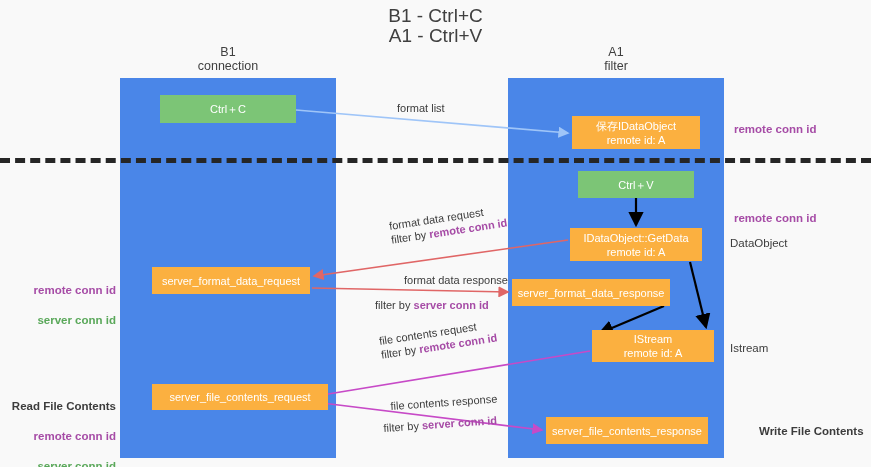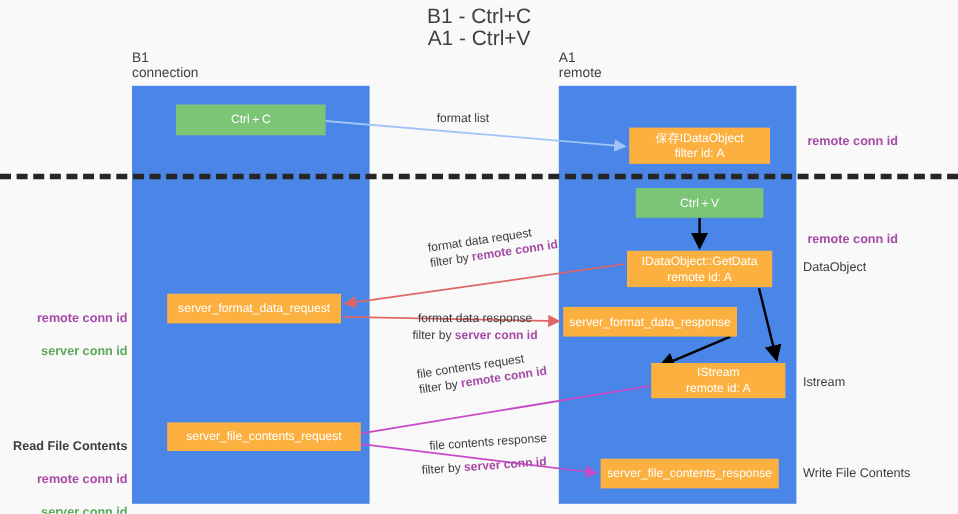--- a/index.html
+++ b/index.html
@@ -29,21 +29,21 @@
     width: 871px;
     text-align: center;
     font-size: 19px;
     line-height: 20px;
     color: #404040;
     white-space: pre-line;
   }
 
   
   .col-head {
-    text-align: left;
+    text-align: center;
     font-size: 12.5px;
     line-height: 14px;
     color: #3f3f3f;
     white-space: pre-line;
   }
   #head-b1 { left: 120px; top: 45px; width: 216px; }
   #head-a1 { left: 508px; top: 45px; width: 216px; }
 
   
   .lane {
@@ -98,21 +98,21 @@
     white-space: pre-line;
   }
   .side.plain { color: #3c3c3c; }
   .purple { color: #a64ca6; font-weight: bold; }
   .green-t { color: #5aa85a; font-weight: bold; }
 
   #side-remote-1 { left: 734px; top: 122px; }
   #side-remote-2 { left: 734px; top: 211px; }
   #side-dataobject { left: 730px; top: 236px; }
   #side-istream { left: 730px; top: 341px; }
-  #side-write { left: 730px; top: 424px; }
+  #side-write { left: 759px; top: 424px; font-weight: bold; }
 
   #side-left-1 {
     left: 20px; top: 268px;
     width: 96px;
     text-align: right;
   }
   #side-left-2 {
     left: 10px; top: 384px;
     width: 106px;
     text-align: right;
@@ -128,21 +128,21 @@
   }
   .elabel b { font-weight: bold; }
 
   #lab-format-list { left: 397px; top: 101px; }
 
   #lab-fdreq {
     left: 388px; top: 219px;
     transform: rotate(-8.5deg);
     transform-origin: left top;
   }
-  #lab-fdres { left: 380px; top: 273px; margin-top: 10px; }
+  #lab-fdres { left: 404px; top: 273px; }
   #lab-fdres2 { left: 375px; top: 298px; }
 
   #lab-fcreq {
     left: 378px; top: 334px;
     transform: rotate(-8.5deg);
     transform-origin: left top;
   }
   #lab-fcres {
     left: 390px; top: 399px;
     transform: rotate(-4deg);
@@ -194,27 +194,27 @@
 </svg>
 
 <div class="abs" id="divider"></div>
 
 <div class="abs title">B1 - Ctrl+C
 A1 - Ctrl+V</div>
 
 <div class="abs col-head" id="head-b1">B1
 connection</div>
 <div class="abs col-head" id="head-a1">A1
-remote</div>
+filter</div>
 
 <div class="abs box green" id="box-ctrl-c">Ctrl＋C</div>
 <div class="abs box green" id="box-ctrl-v">Ctrl＋V</div>
 
 <div class="abs box orange" id="box-save-idataobject">保存IDataObject
-filter id: A</div>
+remote id: A</div>
 <div class="abs box orange" id="box-getdata">IDataObject::GetData
 remote id: A</div>
 <div class="abs box orange" id="box-sfdreq">server_format_data_request</div>
 <div class="abs box orange" id="box-sfdres">server_format_data_response</div>
 <div class="abs box orange" id="box-istream">IStream
 remote id: A</div>
 <div class="abs box orange" id="box-sfcreq">server_file_contents_request</div>
 <div class="abs box orange" id="box-sfcres">server_file_contents_response</div>
 
 <div class="abs side purple" id="side-remote-1">remote conn id</div>

